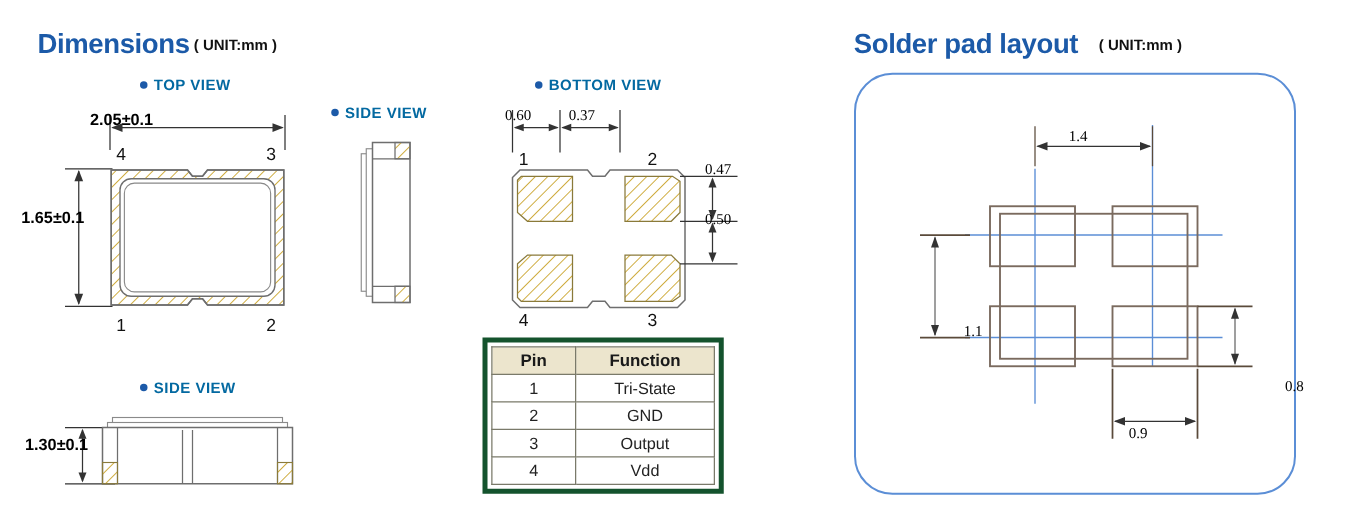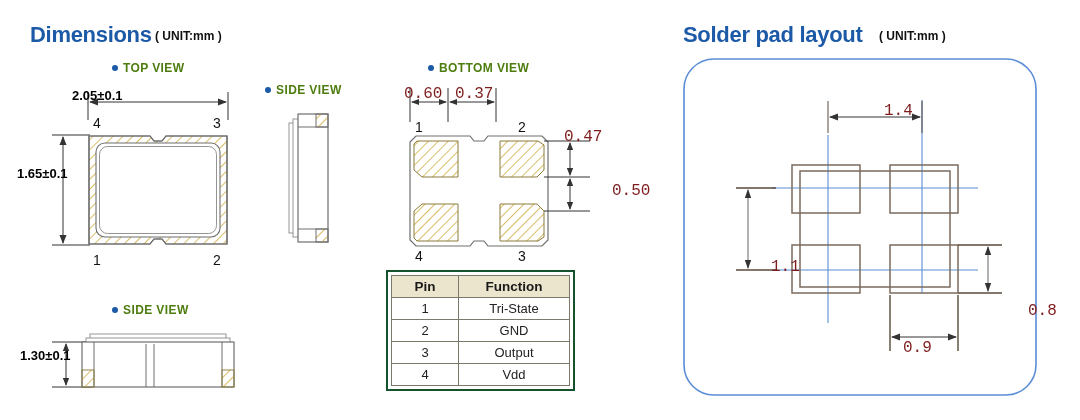--- a/index.html
+++ b/index.html
@@ -1,35 +1,35 @@
 <!DOCTYPE html>
 <html><head>
 <meta charset="utf-8">
 <style>
   html,body{margin:0;padding:0;background:#ffffff;}
   body{width:1080px;height:420px;position:relative;overflow:hidden;
        font-family:"Liberation Sans","DejaVu Sans",sans-serif;color:#1a1a1a;}
   .abs{position:absolute;}
   .title{font-size:22px;font-weight:bold;color:#1c5aa8;letter-spacing:-0.3px;text-align:right;}
   .unit{font-size:12px;font-weight:bold;color:#111;}
-  .viewlbl{font-size:12px;font-weight:bold;color:#4d7c0f;letter-spacing:.4px;white-space:nowrap;}
+  .viewlbl{font-size:12px;font-weight:bold;color:#0369a1;letter-spacing:.4px;white-space:nowrap;}
   .bullet{display:inline-block;width:6px;height:6px;border-radius:50%;
           background:#1c5aa8;vertical-align:middle;margin-right:5px;position:relative;top:-1px;}
   .dim{font-size:13px;font-weight:bold;color:#000000;white-space:nowrap;}
-  .dimsm{font-size:16px;color:#7f1d1d;white-space:nowrap;font-family:Liberation Mono, monospace;}
+  .dimsm{font-size:12px;color:#000000;white-space:nowrap;font-family:Liberation Serif, serif;}
   svg{display:block;overflow:visible;}
   
   .pintable{border-collapse:collapse;}
   .pintable th,.pintable td{border:1px solid #7a7a6a;text-align:center;
       font-size:13px;color:#222;padding:3px 0;}
   .pintable th{background:#ece5cd;font-weight:bold;font-size:13.5px;color:#1a1a1a;}
   .pintable td{background:#ffffff;font-weight:normal;}
   .pincol{width:66px;}
   .funcol{width:110px;}
-  .tablewrap{border:2px solid #14532d;padding:3px;background:#fff;}
+  .tablewrap{border:4px solid #14532d;padding:3px;background:#fff;}
 </style>
 </head>
 <body>
 
 <div class="abs title" style="left:30px;top:22px;">Dimensions</div>
 <div class="abs unit" style="left:155px;top:29px;">( UNIT:mm )</div>
 
 <div class="abs viewlbl" style="left:112px;top:61px;">
   <span class="bullet"></span><span>TOP VIEW</span>
 </div>
@@ -137,21 +137,21 @@
   </g>
   <polygon points="180,62 176.8,70 183.2,70" fill="#333"></polygon>
   <polygon points="180,96 176.8,88 183.2,88" fill="#333"></polygon>
   <polygon points="180,98 176.8,106 183.2,106" fill="#333"></polygon>
   <polygon points="180,130 176.8,122 183.2,122" fill="#333"></polygon>
 </svg>
 </div>
 <div class="abs dimsm" style="left:404px;top:85px;">0.60</div>
 <div class="abs dimsm" style="left:455px;top:85px;">0.37</div>
 <div class="abs dimsm" style="left:564px;top:128px;text-align:center;">0.47</div>
-<div class="abs dimsm" style="left:564px;top:182px;margin-left:48px;">0.50</div>
+<div class="abs dimsm" style="left:564px;top:168px;">0.50</div>
 
 <div class="abs viewlbl" style="left:112px;top:303px;">
   <span class="bullet"></span><span>SIDE VIEW</span>
 </div>
 <div class="abs" style="left:30px;top:322px;">
 <svg width="250" height="80" viewBox="0 0 250 80">
 
   <g stroke="#333" stroke-width="1" fill="none">
     <line x1="22" y1="20" x2="62" y2="20"></line>
     <line x1="22" y1="65" x2="62" y2="65"></line>
@@ -259,16 +259,16 @@
     <line x1="210" y1="240" x2="210" y2="296"></line>
     <line x1="278" y1="240" x2="278" y2="296"></line>
   </g>
   <g stroke="#333" stroke-width="1" fill="none">
     <line x1="212" y1="282" x2="276" y2="282"></line>
   </g>
   <polygon points="211,282 220,278.6 220,285.4" fill="#333"></polygon>
   <polygon points="277,282 268,278.6 268,285.4" fill="#333"></polygon>
 </svg>
 </div>
-<div class="abs dimsm" style="left:884px;top:102px;">1.4</div>
+<div class="abs dimsm" style="left:855px;top:102px;">1.4</div>
 <div class="abs dimsm" style="left:726px;top:258px;margin-left:45px;">1.1</div>
 <div class="abs dimsm" style="left:1028px;top:302px;">0.8</div>
 <div class="abs dimsm" style="left:903px;top:339px;">0.9</div>
 
 </body></html>

